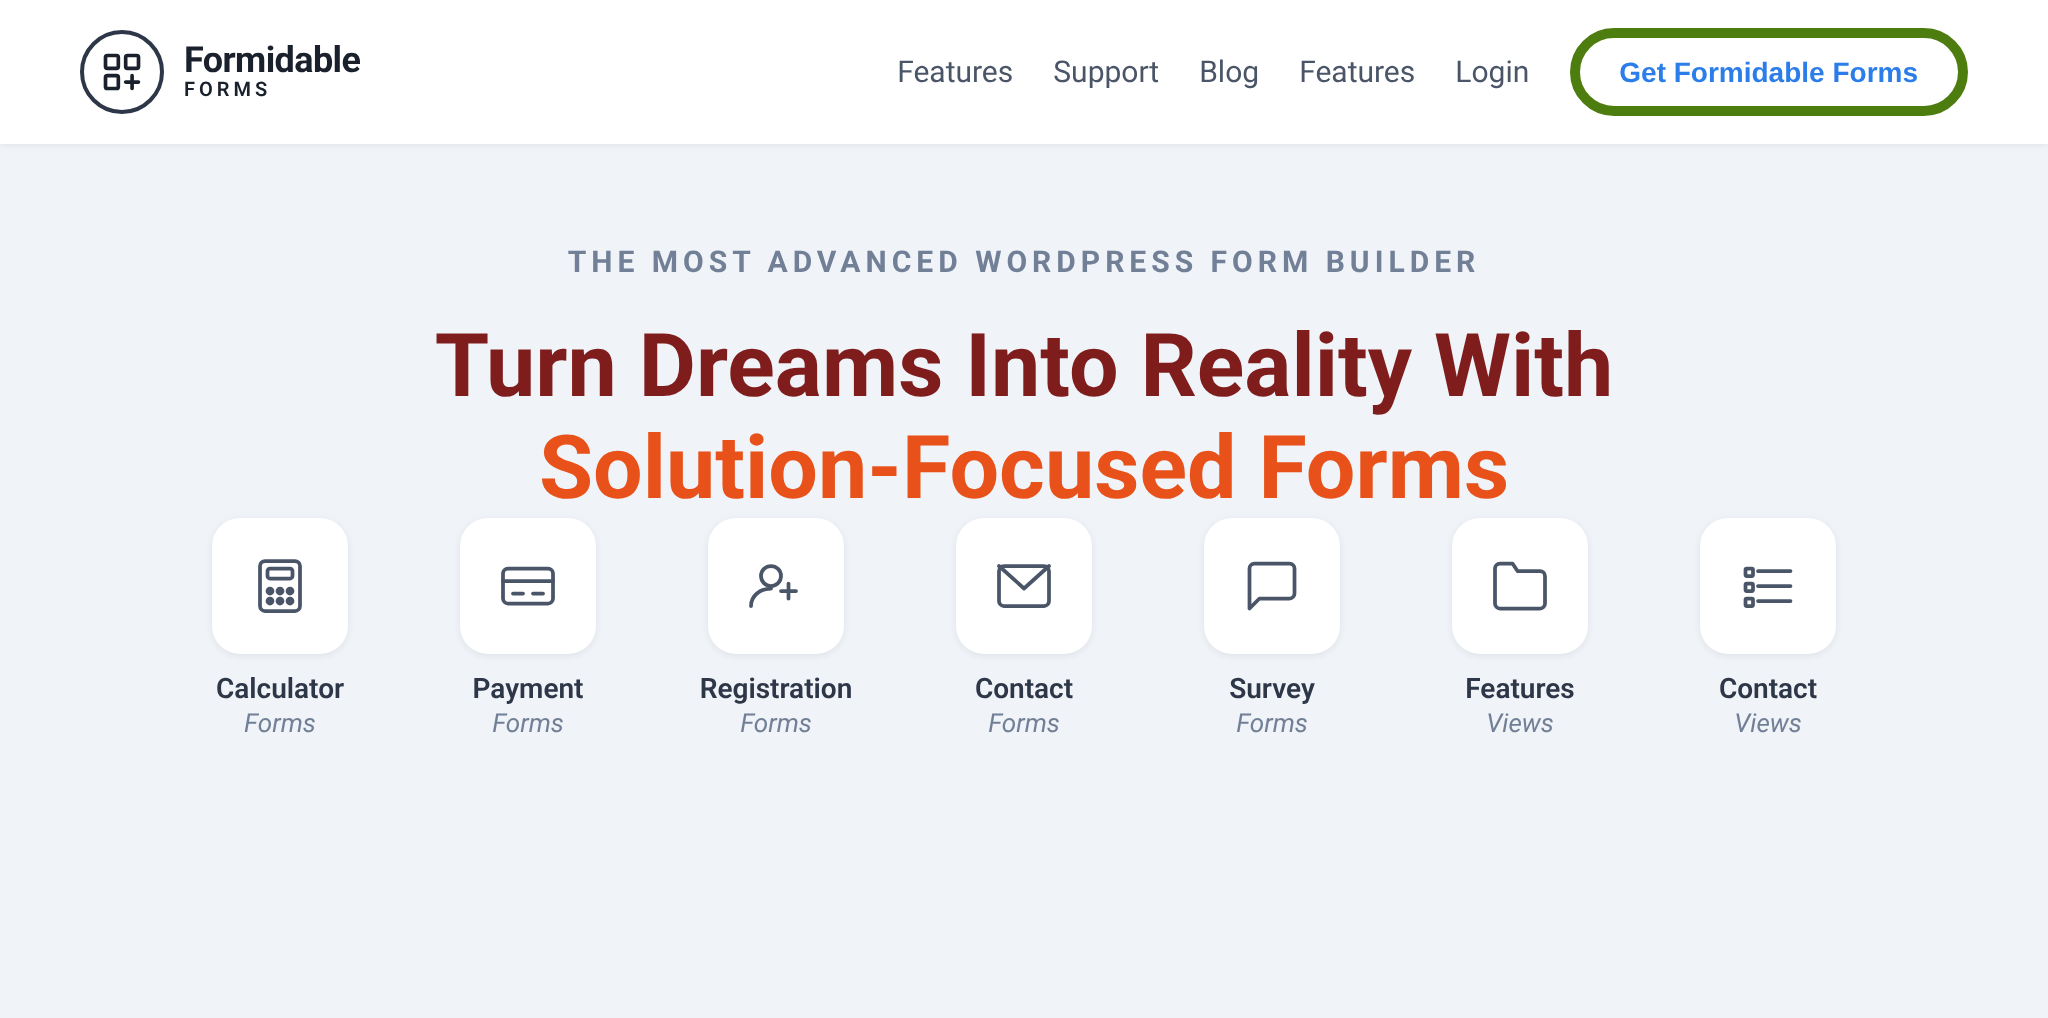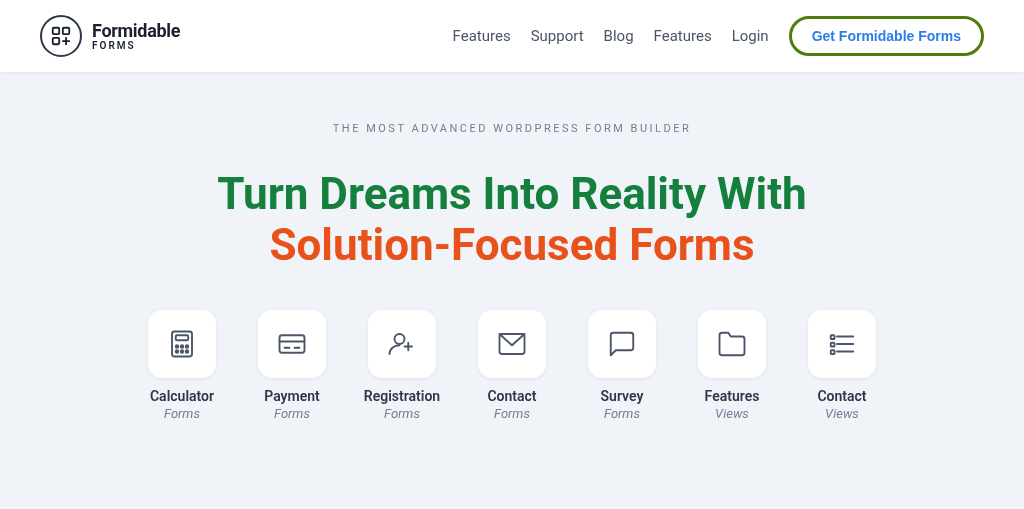--- a/index.html
+++ b/index.html
@@ -65,65 +65,65 @@
       gap: 20px;
     }
     .nav-link {
       font-size: 15px;
       color: #4a5568;
       text-decoration: none;
       font-weight: 400;
     }
     .nav-cta {
       background: transparent;
-      border: 3px solid #4d7c0f;
+      border: 5px solid #4d7c0f;
       color: #2b7de9;
       padding: 9px 20px;
       border-radius: 25px;
       font-size: 14px;
       font-weight: 600;
       cursor: pointer;
       white-space: nowrap;
     }
 
     
     .hero {
       display: flex;
       flex-direction: column;
       align-items: center;
       padding: 50px 20px 30px;
       text-align: center;
     }
     .hero-eyebrow {
-      font-size: 11px;
-      font-weight: 400;
+      font-size: 15px;
+      font-weight: 700;
       letter-spacing: 2.5px;
       color: #718096;
       text-transform: uppercase;
-      margin-bottom: 34px;
+      margin-bottom: 18px;
     }
     .hero-title-line1 {
       font-size: 44px;
       font-weight: 700;
-      color: #15803d;
+      color: #7f1d1d;
       line-height: 1.15;
     }
     .hero-title-line2 {
       font-size: 44px;
       font-weight: 700;
       color: #e8521a;
       line-height: 1.15;
-      margin-bottom: 40px;
     }
 
     
     .icons-row {
       display: flex;
       align-items: flex-start;
       justify-content: center;
+      gap: 14px;
       flex-wrap: nowrap;
     }
     .icon-card {
       display: flex;
       flex-direction: column;
       align-items: center;
       gap: 10px;
       width: 110px;
     }
     .icon-box {

